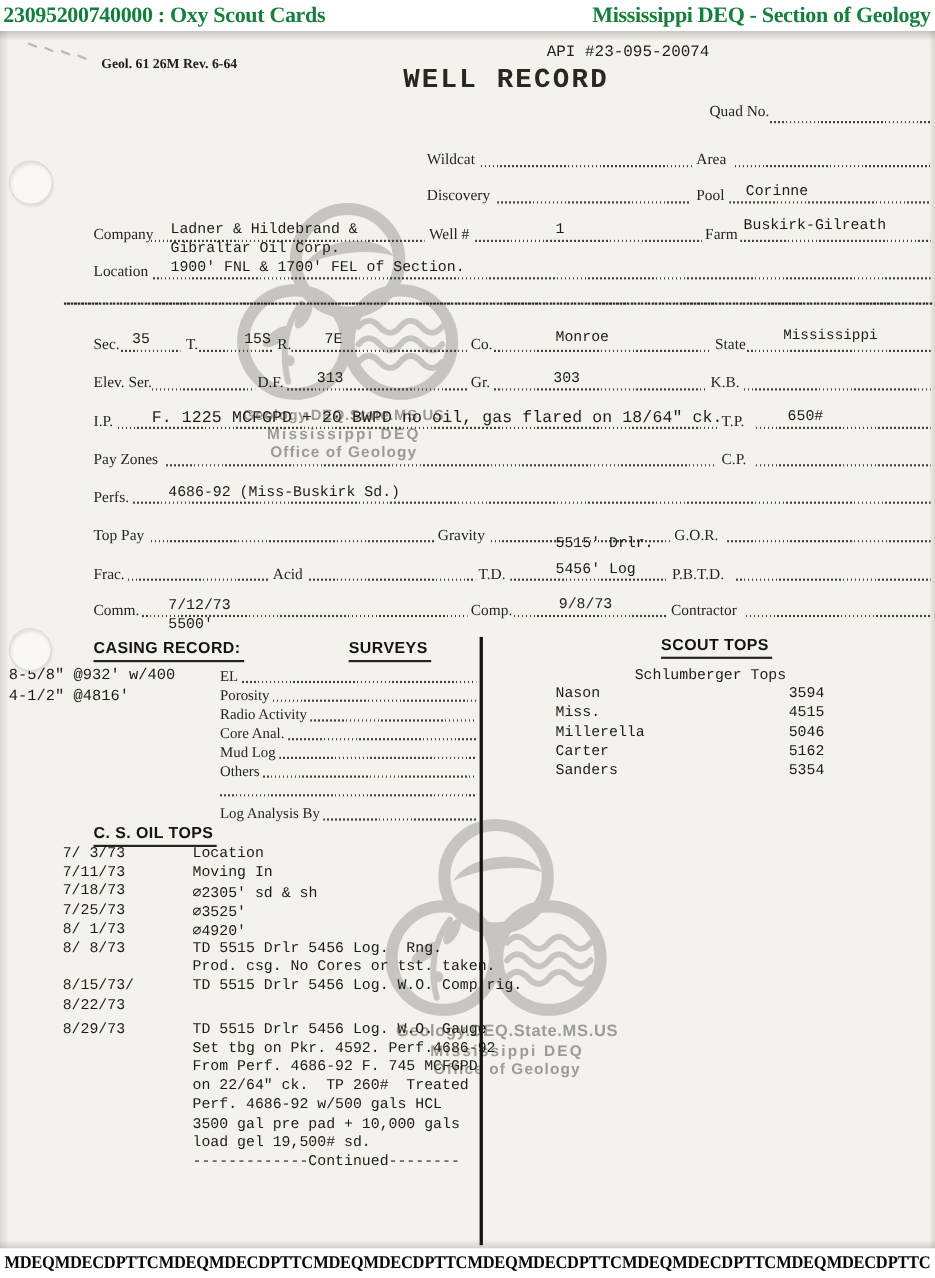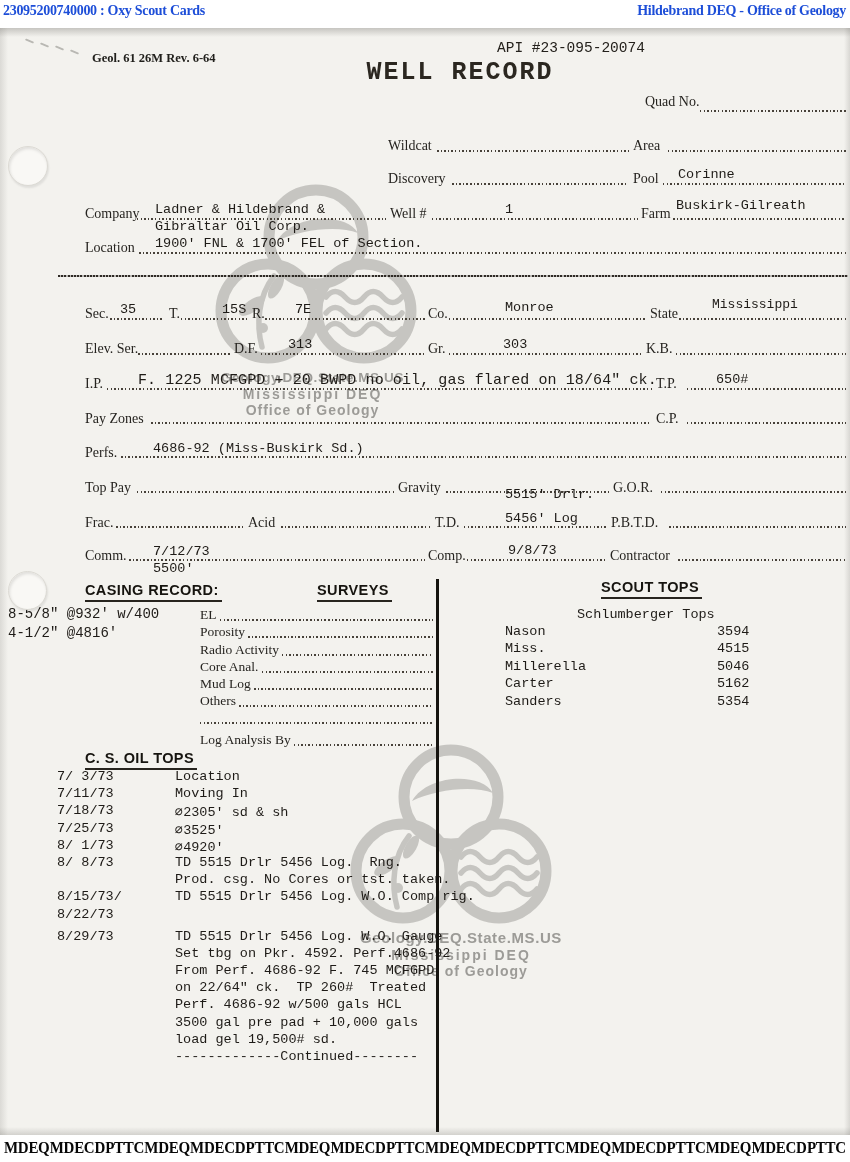--- a/index.html
+++ b/index.html
@@ -3,21 +3,21 @@
 <meta charset="utf-8">
 <style>
   html,body{margin:0;padding:0;}
   body{width:850px;height:1162px;position:relative;background:#ffffff;overflow:hidden;
        font-family:"Liberation Serif",serif;}
 
   
   .bar{position:absolute;left:0;width:850px;background:#fff;z-index:30;}
   #topbar{top:0;height:28px;}
   .bartext{position:absolute;top:3px;font-family:"Liberation Serif",serif;font-weight:bold;
-           font-size:14px;color:#1d4ed8;white-space:nowrap;letter-spacing:-0.3px;}
+           font-size:20px;color:#15803d;white-space:nowrap;letter-spacing:-0.3px;}
   #footerbar{top:1135px;height:27px;display:flex;align-items:center;justify-content:space-between;
              padding:0 4px;box-sizing:border-box;}
   .fitem{font-family:"Liberation Serif",serif;font-weight:bold;font-size:15px;color:#070707;
          letter-spacing:-0.3px;transform:scaleY(1.08);}
 
   
   #paper{position:absolute;top:28px;left:0;width:850px;height:1107px;background:#f3f2ee;z-index:1;}
   #paper-edges{position:absolute;inset:0;pointer-events:none;z-index:25;
     background:
       linear-gradient(180deg,rgba(95,93,88,.30),rgba(0,0,0,0) 9px),
@@ -94,21 +94,21 @@
         box-shadow:inset 1px 2px 3px rgba(0,0,0,.10),1px 2px 2px rgba(0,0,0,.08);z-index:9;}
   
   .scuff{position:absolute;width:9px;height:2px;background:#b9b8b3;transform:rotate(22deg);
          border-radius:1px;z-index:3;}
 </style>
 </head>
 <body>
 
 <div class="bar" id="topbar">
   <span class="bartext" style="left:3px;">23095200740000 : Oxy Scout Cards</span>
-  <span class="bartext" style="right:4px;">Hildebrand DEQ - Office of Geology</span>
+  <span class="bartext" style="right:4px;">Mississippi DEQ - Section of Geology</span>
 </div>
 
 <div id="paper">
 
   <svg class="wm-logo" style="left:213px;top:156px;" width="207" height="186" viewBox="0 0 207 186">
     <g stroke="#a3a29e" fill="none" stroke-width="11">
       <circle cx="103" cy="53" r="47"></circle>
       <circle cx="55" cy="127" r="47"></circle>
       <circle cx="151" cy="127" r="47"></circle>
     </g>

